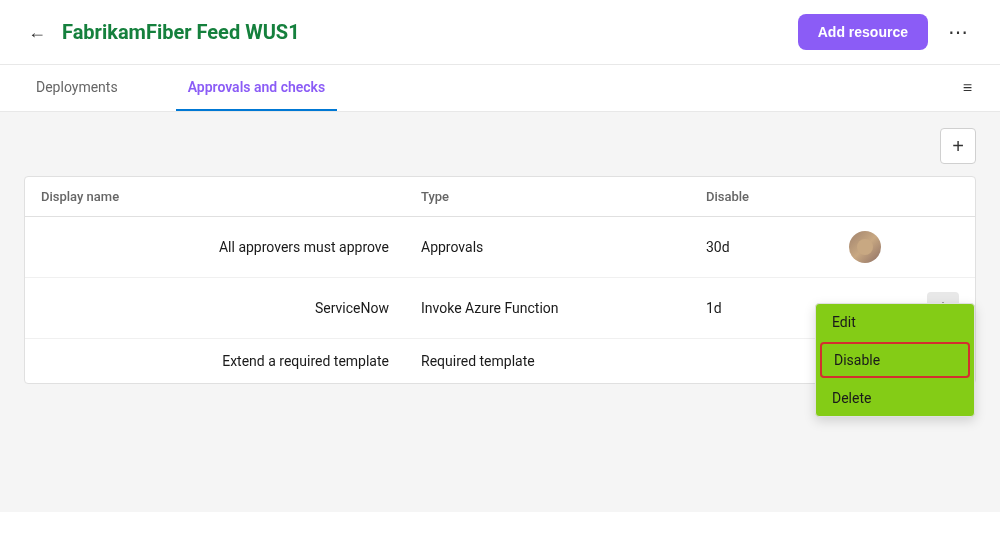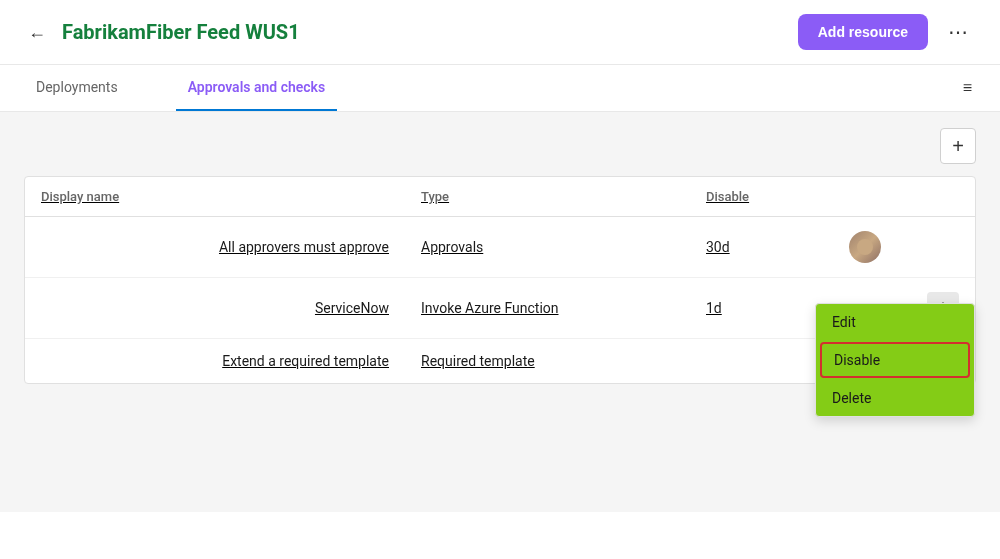--- a/index.html
+++ b/index.html
@@ -123,21 +123,20 @@
       color: #333;
     }
 
     
     .table-container {
       background: #fff;
       border-radius: 4px;
       border: 1px solid #e0e0e0;
       overflow: visible;
       position: relative;
-      text-decoration: underline;
     }
     .table {
       width: 100%;
       border-collapse: collapse;
     }
     .table thead tr {
       border-bottom: 1px solid #e0e0e0;
     }
     .table th {
       padding: 12px 16px;

